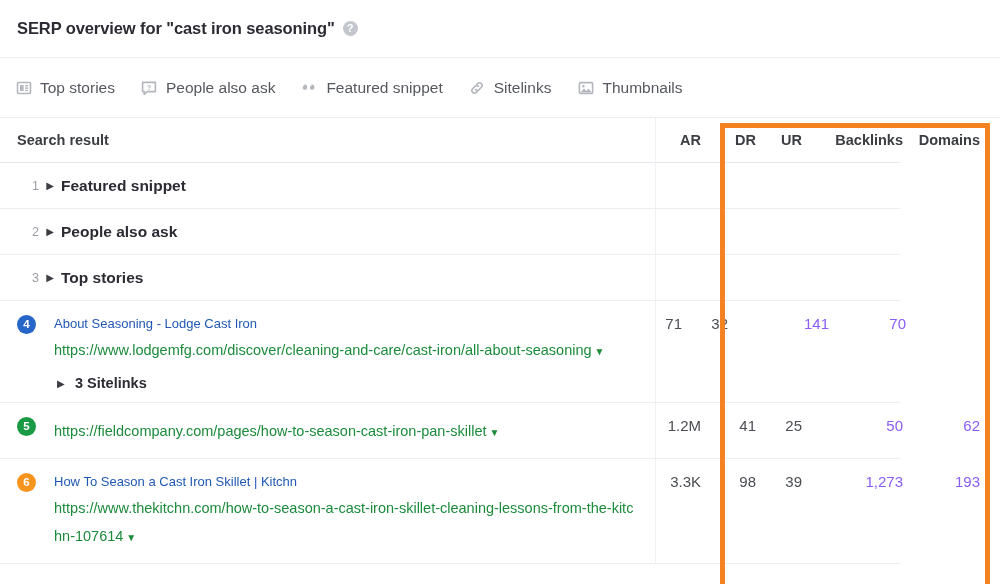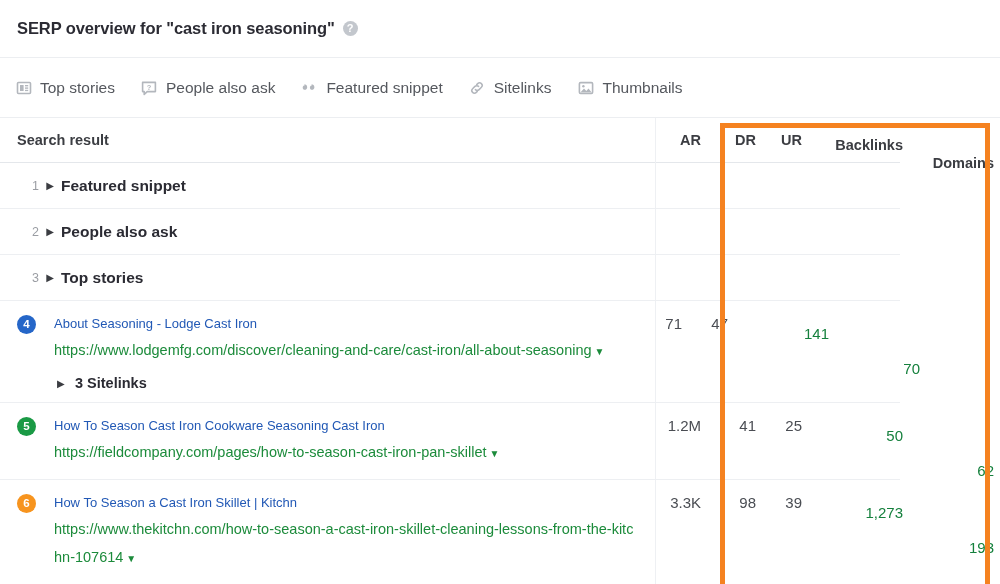--- a/index.html
+++ b/index.html
@@ -125,29 +125,27 @@
     box-sizing: border-box;
     text-align: right;
     padding-right: 6px;
   }
   .c-bl {
     width: 106px;
     flex: 0 0 106px;
     box-sizing: border-box;
     text-align: right;
     padding-right: 11px;
-    margin-top: 10px;
   }
   .c-dom {
     width: 86px;
     flex: 0 0 86px;
     box-sizing: border-box;
     text-align: right;
-    padding-right: 6px;
-    margin-top: 45px;
+    padding-right: 20px;
   }
 
   .thead .c-result { padding-left: 17px; }
 
   
   .vsep {
     position: absolute;
     left: 655px;
     top: 0;
     bottom: 0;
@@ -253,21 +251,21 @@
   .res-row .c-ar,
   .res-row .c-dr,
   .res-row .c-ur,
   .res-row .c-bl,
   .res-row .c-dom {
     padding-top: 14px;
     font-size: 15px;
   }
   .c-ar .val { color: #4a4d53; }
   .c-dr .val, .c-ur .val { color: #4a4d53; }
-  .c-bl .val, .c-dom .val { color: #15803d; cursor: pointer; text-align: center; }
+  .c-bl .val, .c-dom .val { color: #8b5cf6; cursor: pointer; text-align: center; }
 
   
   .highlight-box {
     position: absolute;
     left: 720px;
     top: 123px;
     width: 270px;
     height: 461px;
     border: 5px solid #f58220;
     border-bottom: none;
@@ -403,31 +401,30 @@
       <div class="res-body">
         <div class="res-title">About Seasoning - Lodge Cast Iron</div>
         <div class="res-url"><span>https://www.lodgemfg.com/discover/cleaning-and-care/cast-iron/all-about-seasoning</span><span class="url-caret">▼</span></div>
         <div class="sitelinks">
           <span class="caret">▶</span>
           <span class="sitelinks-label">3 Sitelinks</span>
         </div>
       </div>
     </div>
     <div class="c-dr"><span class="val">71</span></div>
-    <div class="c-ur"><span class="val">47</span></div>
+    <div class="c-ur"><span class="val">32</span></div>
     <div class="c-bl"><span class="val">141</span></div>
     <div class="c-dom"><span class="val">70</span></div>
   </div>
 
   <div class="row res-row">
     <div class="vsep"></div>
     <div class="c-result">
       <span class="badge" id="badge-5" style="background: rgb(26, 154, 69);">5</span>
       <div class="res-body">
-        <div class="res-title">How To Season Cast Iron Cookware Seasoning Cast Iron</div>
         <div class="res-url"><span>https://fieldcompany.com/pages/how-to-season-cast-iron-pan-skillet</span><span class="url-caret">▼</span></div>
       </div>
     </div>
     <div class="c-ar"><span class="val">1.2M</span></div>
     <div class="c-dr"><span class="val">41</span></div>
     <div class="c-ur"><span class="val">25</span></div>
     <div class="c-bl"><span class="val">50</span></div>
     <div class="c-dom"><span class="val">62</span></div>
   </div>
 

